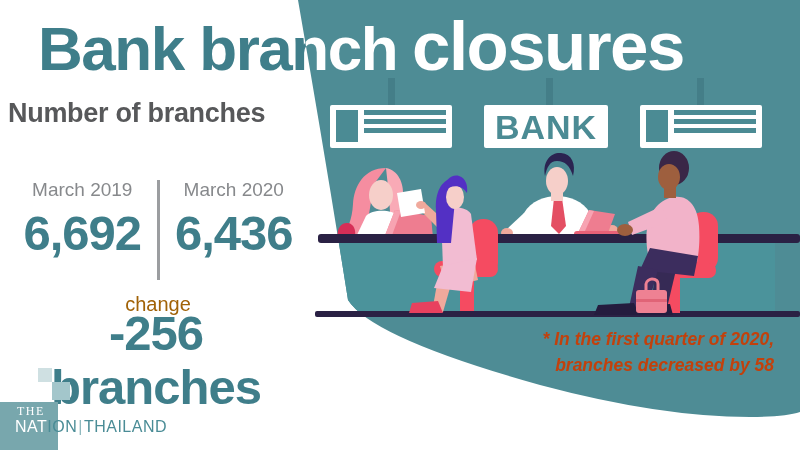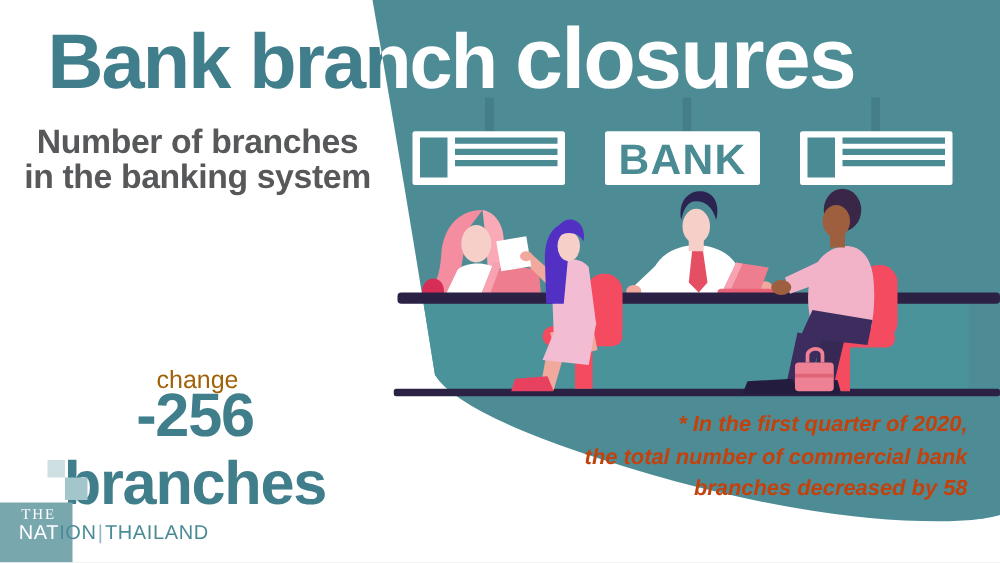--- a/index.html
+++ b/index.html
@@ -9,21 +9,21 @@
   }
   .canvas svg{position:absolute;left:0;top:0;}
 
   
   .title-teal{fill:#3f7e8a;font-family:"Liberation Sans",sans-serif;font-weight:bold;font-size:62px;letter-spacing:-1.5px;}
   .title-white{fill:#ffffff;font-family:"Liberation Sans",sans-serif;font-weight:bold;font-size:62px;letter-spacing:-1.5px;}
   .title-big{font-size:69px;}
   .bank-text{fill:#4b8b94;font-family:"Liberation Sans",sans-serif;font-weight:bold;font-size:34px;letter-spacing:1px;}
 
   
-  .stats-heading{position:absolute;left:8px;top:99px;width:300px;text-align:center;
+  .stats-heading{position:absolute;left:8px;top:99px;width:300px;text-align:left;
     font-size:27px;font-weight:bold;color:#57585a;line-height:28px;letter-spacing:-0.3px;z-index:2;}
   .columns{position:absolute;left:8px;top:178px;width:300px;display:flex;align-items:flex-start;z-index:2;}
   .stat-col{flex:1;text-align:center;}
   .stat-label{font-size:19px;color:#87898c;line-height:24px;}
   .stat-value{font-size:49px;font-weight:bold;color:#3f7e8a;line-height:58px;letter-spacing:-1px;margin-top:2px;}
   .col-divider{width:3px;height:100px;background:#9b9da0;align-self:flex-start;margin-top:2px;}
   .change-label{position:absolute;left:8px;top:293px;width:300px;text-align:center;
     font-size:20px;color:#a16207;z-index:2;}
   .change-value{position:absolute;left:0;top:306px;width:312px;text-align:center;
     font-size:49px;font-weight:bold;color:#3f7e8a;letter-spacing:-1px;line-height:54px;z-index:2;}
@@ -158,30 +158,39 @@
       <rect x="664" y="184" width="12" height="14" fill="#9e5f3e"></rect>
       <ellipse cx="669" cy="177" rx="11" ry="13" fill="#9e5f3e"></ellipse>
       <path d="M646,290 L646,284 C646,281 650,279 652,279 C656,279 658,281 658,284 L658,290" stroke="#ee8193" stroke-width="3" fill="none"></path>
       <rect x="636" y="290" width="31" height="23" rx="3" fill="#ee8193"></rect>
       <rect x="636" y="299" width="31" height="3" fill="#e06477"></rect>
     </g>
   </svg>
 
   <div class="stats-heading">
     <div>Number of branches</div>
-    <div>in the banking system</div>
   </div>
 
+  <div class="columns">
+    <div class="stat-col">
+      <div class="stat-label">March 2019</div>
+      <div class="stat-value">6,692</div>
+    </div>
+    <div class="col-divider"></div>
+    <div class="stat-col">
+      <div class="stat-label">March 2020</div>
+      <div class="stat-value">6,436</div>
+    </div>
+  </div>
 
   <div class="change-label">change</div>
   <div class="change-value">-256 branches</div>
 
   <div class="footnote">
     <div>* In the first quarter of 2020,</div>
-    <div>the total number of commercial bank</div>
     <div>branches decreased by 58</div>
   </div>
 
   <div class="deco-sq1"></div>
   <div class="deco-sq2"></div>
   <div class="logo-square"></div>
   <div class="logo-the">THE</div>
   <div class="logo-text"><span class="logo-white">NAT</span><span class="logo-teal">ION</span><span class="logo-sep">|</span><span class="logo-teal">THAILAND</span></div>
 
 </div>

